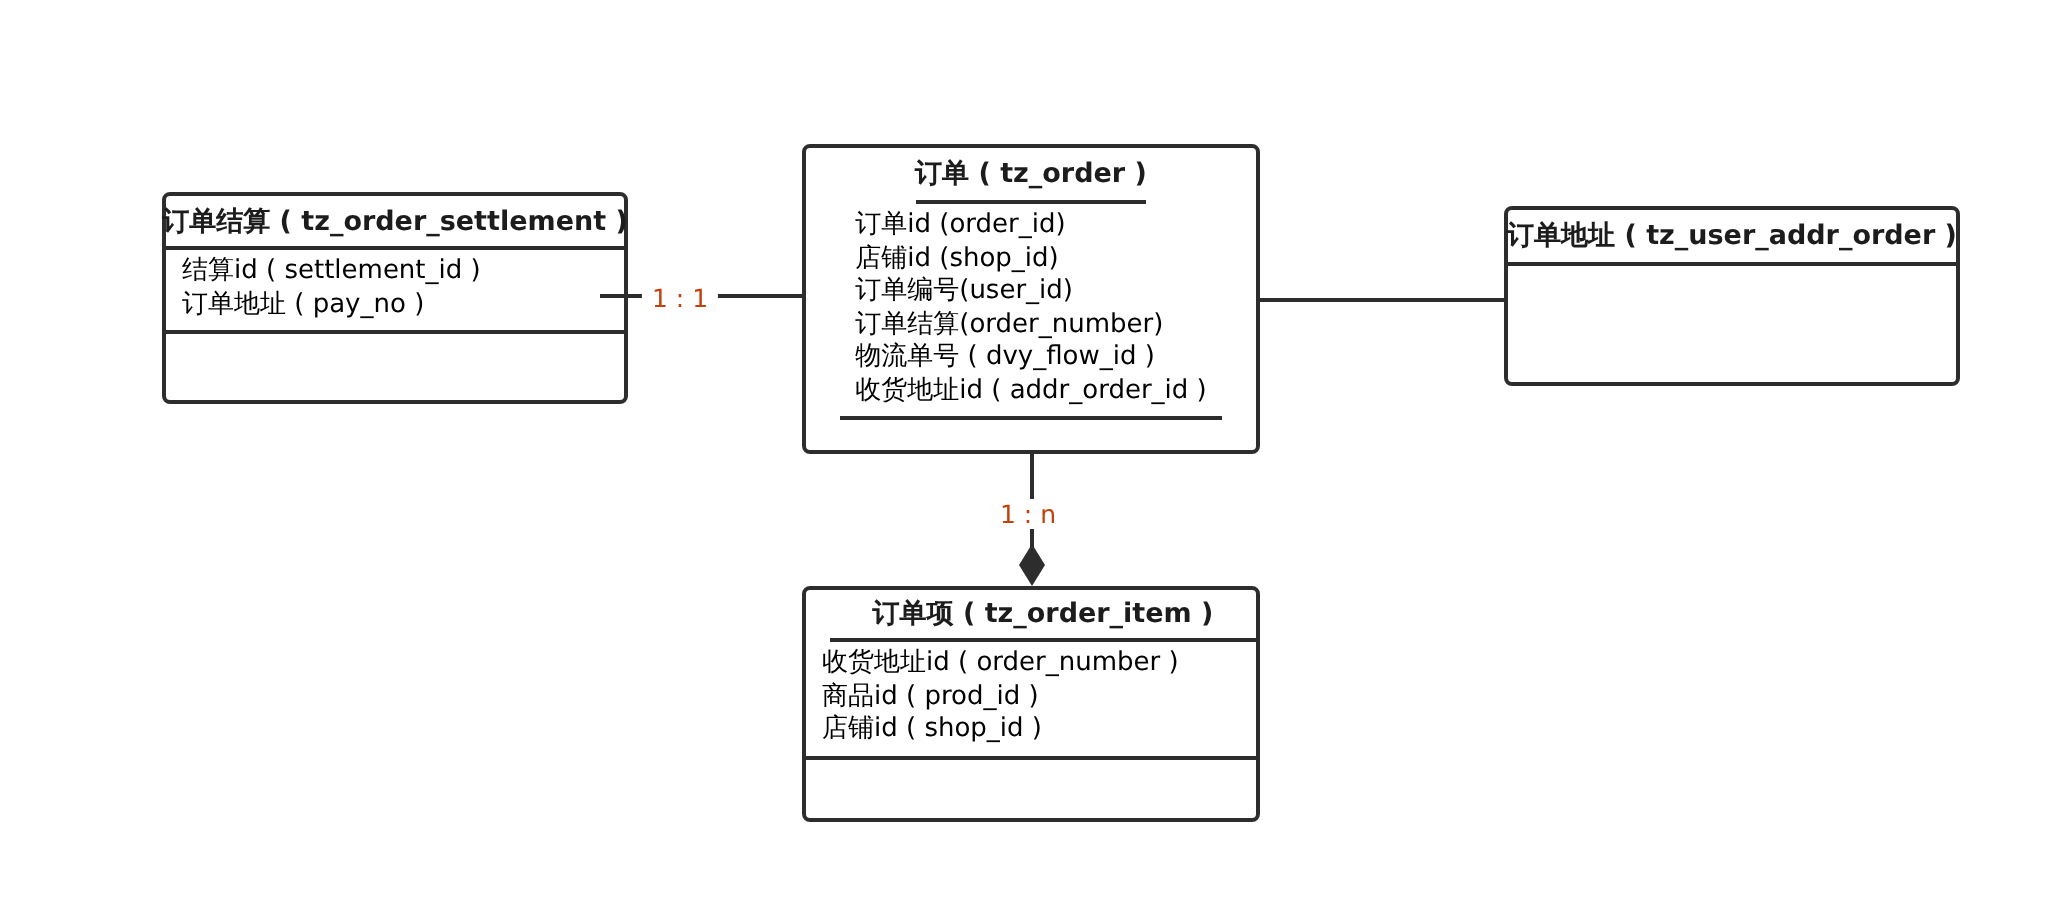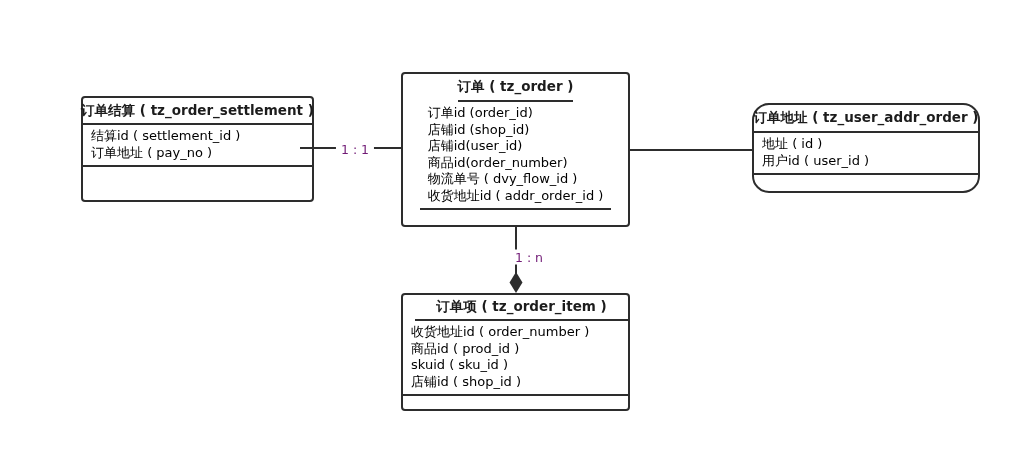--- a/index.html
+++ b/index.html
@@ -48,21 +48,21 @@
     line-height: 16.5px;
     white-space: nowrap;
   }
   .entity-footer { flex: 1 1 auto; }
 
   
   .e-settlement { left: 67px;  top: 96px;  width: 233px; height: 106px; margin-left: 14px; }
   .e-settlement .entity-title { height: 25px; }
   .e-order      { left: 401px; top: 72px;  width: 229px; height: 155px; align-items: center; }
   .e-order .entity-title { height: 26px; }
-  .e-addr       { left: 752px; top: 103px; width: 228px; height: 90px; border-radius: 17px; }
+  .e-addr       { left: 752px; top: 103px; width: 228px; height: 90px; }
   .e-addr .entity-title { height: 26px; }
   .e-item       { left: 401px; top: 293px; width: 229px; height: 118px; }
   .e-item .entity-title { height: 24px; margin-left: 12px; }
 
   
   .conn-h {
     position: absolute;
     height: 2px;
     background: #2d2d2d;
   }
@@ -73,25 +73,24 @@
   }
   .c-settlement-order { left: 300px; top: 147px; width: 101px; }
   .c-order-addr       { left: 630px; top: 149px; width: 122px; }
   .c-order-item       { left: 515px; top: 227px; height: 47px; }
 
   .conn-label {
     position: absolute;
     background: #ffffff;
     padding: 0 5px;
     font-size: 12.5px;
-    color: #701a75;
+    color: #c2410c;
     transform: translate(-50%, -50%);
     white-space: nowrap;
     line-height: 15px;
-    margin-left: 15px;
   }
   .l-one-one { left: 340px; top: 149px; }
   .l-one-n   { left: 514px; top: 257px; text-align: right; }
 
   .diamond {
     position: absolute;
     left: 509px;
     top: 272px;
   }
 </style>
@@ -107,43 +106,38 @@
       <div class="field">订单地址 ( pay_no )</div>
     </div>
     <div class="entity-footer"></div>
   </div>
 
   <div class="entity e-order">
     <div class="entity-title">订单 ( tz_order )</div>
     <div class="entity-fields">
       <div class="field">订单id (order_id)</div>
       <div class="field">店铺id (shop_id)</div>
-      <div class="field">店铺id(user_id)</div>
-      <div class="field">商品id(order_number)</div>
+      <div class="field">订单编号(user_id)</div>
+      <div class="field">订单结算(order_number)</div>
       <div class="field">物流单号 ( dvy_flow_id )</div>
       <div class="field">收货地址id ( addr_order_id )</div>
     </div>
     <div class="entity-footer"></div>
   </div>
 
   <div class="entity e-addr">
     <div class="entity-title">订单地址 ( tz_user_addr_order )</div>
-    <div class="entity-fields">
-      <div class="field">地址 ( id )</div>
-      <div class="field">用户id ( user_id )</div>
-    </div>
     <div class="entity-footer"></div>
   </div>
 
   <div class="entity e-item">
     <div class="entity-title">订单项 ( tz_order_item )</div>
     <div class="entity-fields">
       <div class="field">收货地址id ( order_number )</div>
       <div class="field">商品id ( prod_id )</div>
-      <div class="field">skuid ( sku_id )</div>
       <div class="field">店铺id ( shop_id )</div>
     </div>
     <div class="entity-footer"></div>
   </div>
 
   <div class="conn-h c-settlement-order"></div>
   <div class="conn-label l-one-one">1 : 1</div>
 
   <div class="conn-h c-order-addr"></div>
 

